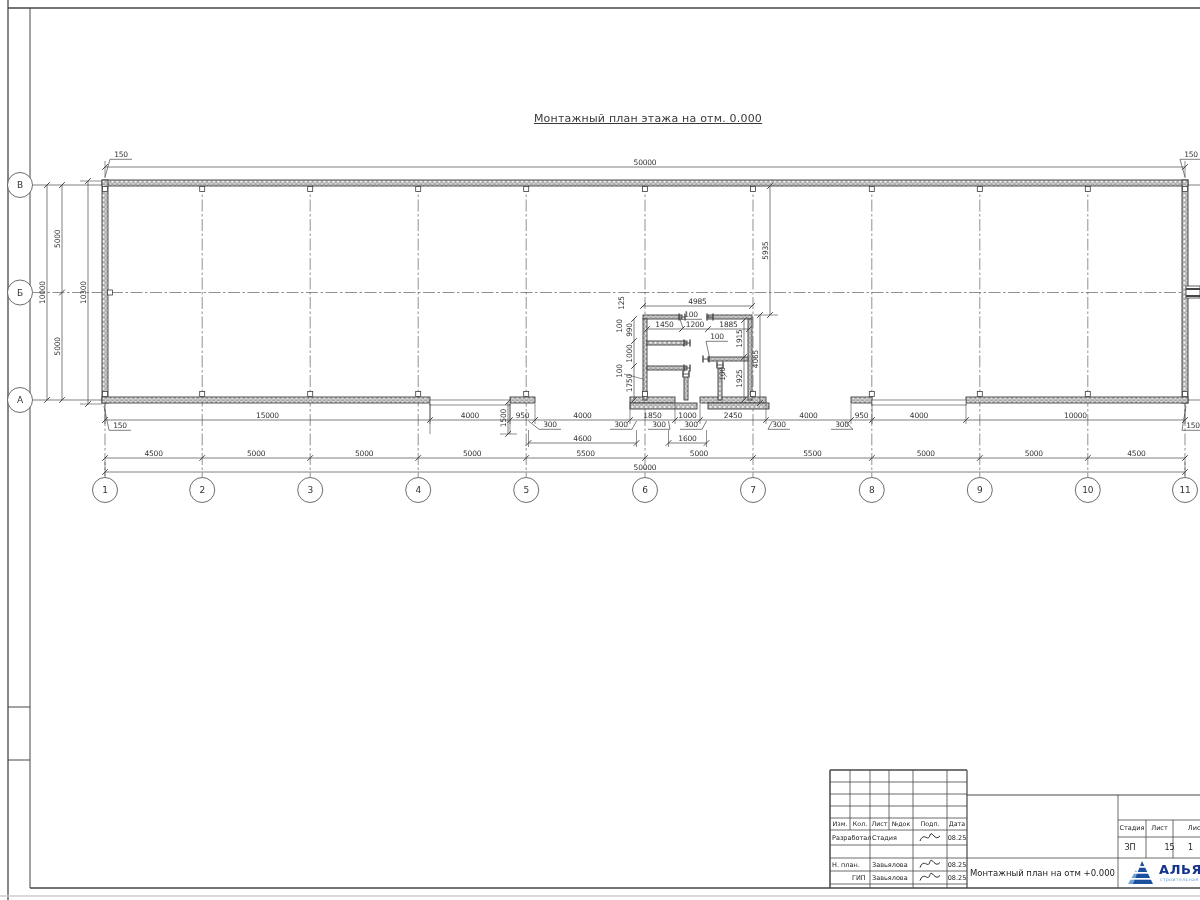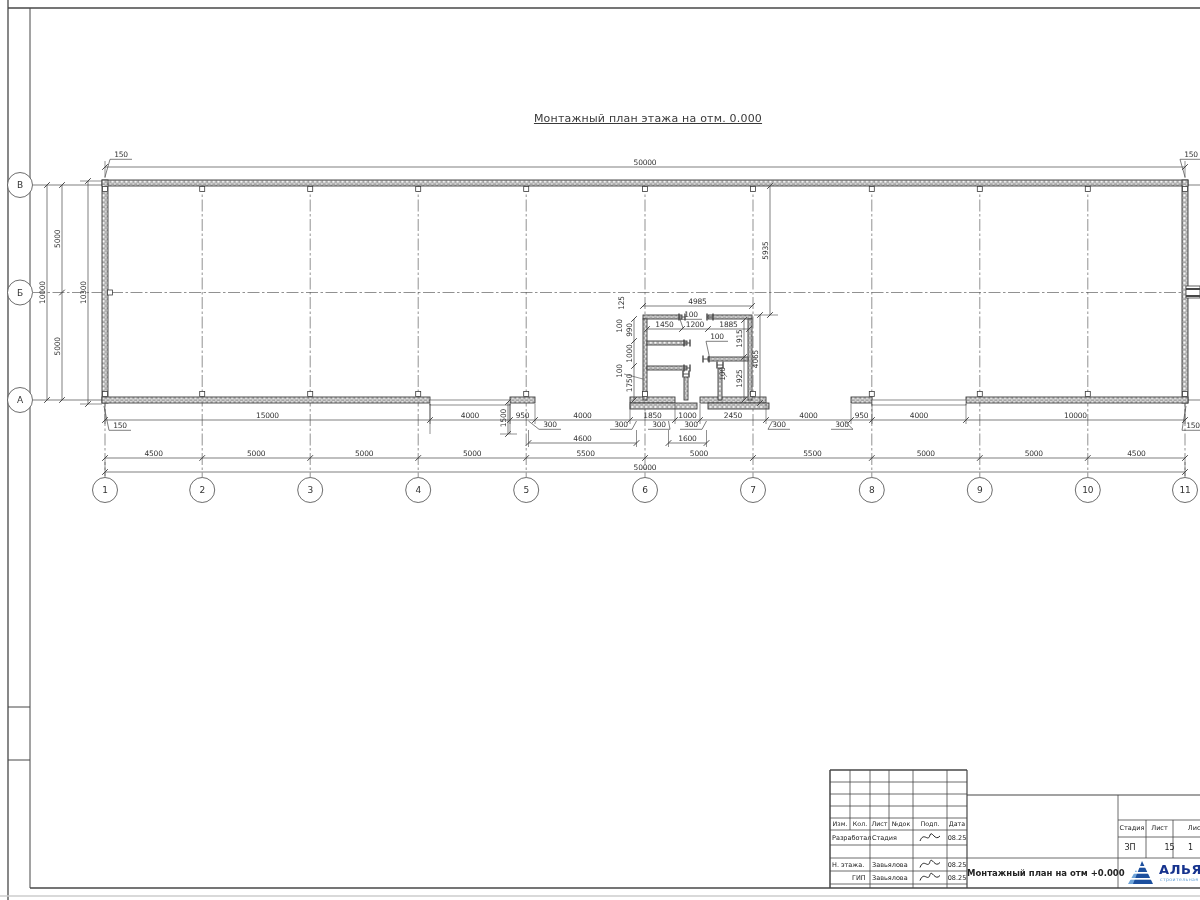--- a/index.html
+++ b/index.html
@@ -365,29 +365,29 @@
 <div class="abs tb hdr6 cell-c" style="left:850px;top:818px;width:20px;">Кол.</div>
 <div class="abs tb hdr6 cell-c" style="left:870px;top:818px;width:19px;">Лист</div>
 <div class="abs tb hdr6 cell-c" style="left:889px;top:818px;width:24px;">№док</div>
 <div class="abs tb hdr6 cell-c" style="left:913px;top:818px;width:34px;">Подп.</div>
 <div class="abs tb hdr6 cell-c" style="left:947px;top:818px;width:20px;">Дата</div>
 
 <div class="abs tb row-cell" style="left:832px;top:834px;">Разработал</div>
 <div class="abs tb row-cell" style="left:872px;top:834px;">Стадия</div>
 <div class="abs tb row-cell cell-c" style="left:947px;top:834px;width:20px;">08.25</div>
 
-<div class="abs tb row-cell" style="left:832px;top:861px;">Н. этажа.</div>
+<div class="abs tb row-cell" style="left:832px;top:861px;">Н. план.</div>
 <div class="abs tb row-cell" style="left:872px;top:861px;">Завьялова</div>
 <div class="abs tb row-cell cell-c" style="left:947px;top:861px;width:20px;">08.25</div>
 
 <div class="abs tb row-cell" style="left:832px;top:874px;margin-left:20px;">ГИП</div>
 <div class="abs tb row-cell" style="left:872px;top:874px;">Завьялова</div>
 <div class="abs tb row-cell cell-c" style="left:947px;top:874px;width:20px;">08.25</div>
 
-<div class="abs tb doc-title cell-c" style="left:967px;top:858px;width:151px;font-weight:bold;">Монтажный план на отм +0.000</div>
+<div class="abs tb doc-title cell-c" style="left:967px;top:858px;width:151px;">Монтажный план на отм +0.000</div>
 
 <div class="abs tb stage-h cell-c" style="left:1118px;top:820px;width:28px;">Стадия</div>
 <div class="abs tb stage-h cell-c" style="left:1146px;top:820px;width:27px;">Лист</div>
 <div class="abs tb stage-h cell-c" style="left:1173px;top:820px;width:54px;">Листов</div>
 <div class="abs tb stage-v cell-c" style="left:1118px;top:837px;width:24px;">ЗП</div>
 <div class="abs tb stage-v cell-c" style="left:1146px;top:837px;width:47px;">15</div>
 <div class="abs tb stage-v" style="left:1188px;top:837px;width:14px;">1</div>
 
 <svg class="abs" style="left:1126px;top:859px;" width="30" height="27">
   <polygon points="2,25 10,11 16,25" fill="#6fa4d9"></polygon>

